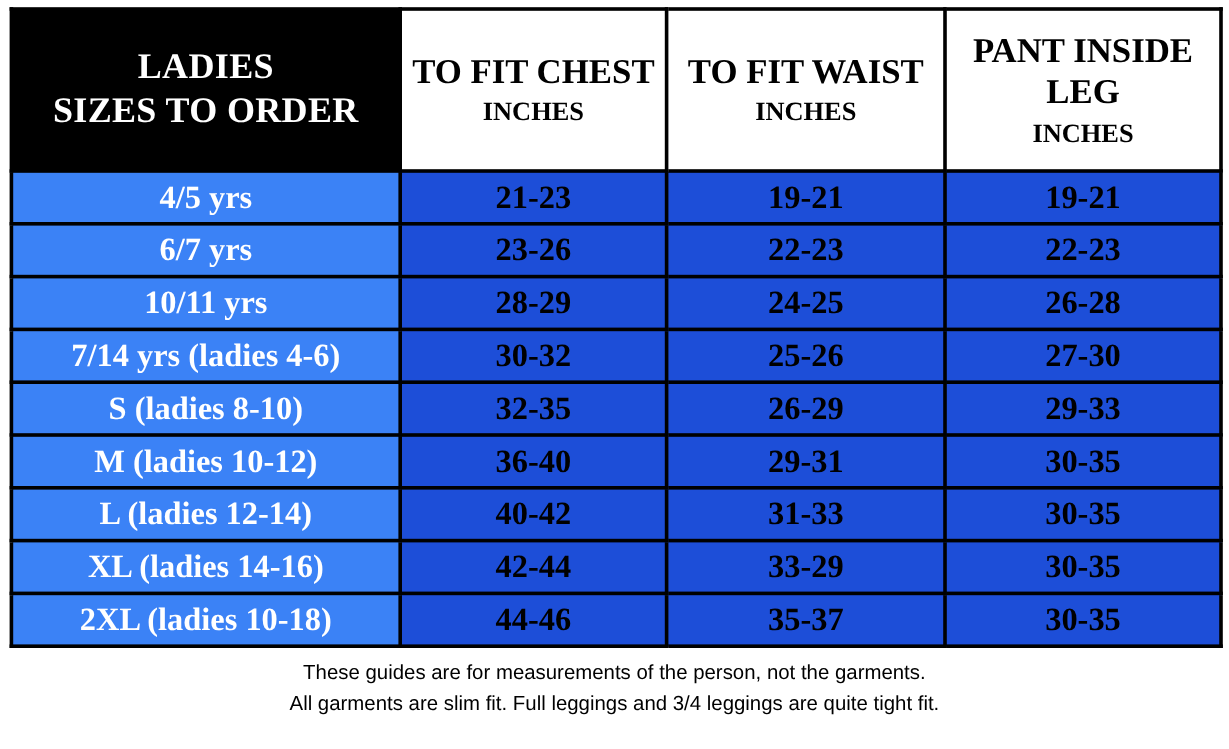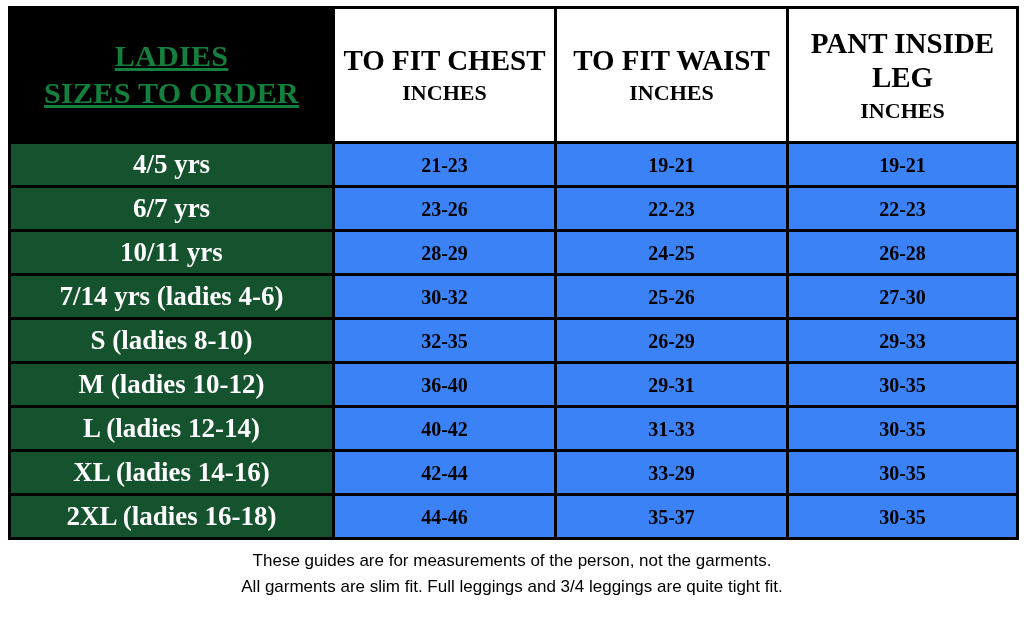--- a/index.html
+++ b/index.html
@@ -40,25 +40,24 @@
     border: 3px solid #000000;
     padding: 0;
     margin: 0;
     text-align: center;
     vertical-align: middle;
   }
 
   
   .hdr-label {
     background: #000000;
-    color: #15803d;
+    color: #ffffff;
     text-align: left;
     padding: 10px 10px 10px 8px;
     height: 132px;
-    text-decoration: underline;
   }
   .hdr-label .l1 {
     font-weight: bold;
     font-size: 30px;
     line-height: 1.22;
     letter-spacing: 0.3px;
     white-space: nowrap;
   }
   .hdr-label .l2 {
     font-weight: bold;
@@ -84,35 +83,35 @@
   }
   .hdr-col .unit {
     font-weight: bold;
     font-size: 22px;
     line-height: 1.2;
     margin-top: 3px;
   }
 
   
   .row-label {
-    background: #14532d;
+    background: #3b82f6;
     color: #ffffff;
     text-align: left;
     padding: 5px 8px 6px 8px;
     font-weight: bold;
     font-size: 27px;
     line-height: 1.1;
     white-space: nowrap;
     height: 41px;
   }
   .cell-val {
-    background: #3b82f6;
-    color: #000000;
-    font-weight: bold;
-    font-size: 20px;
+    background: #1d4ed8;
+    color: #000000;
+    font-weight: bold;
+    font-size: 27px;
     line-height: 1.1;
     padding: 5px 2px 6px 2px;
     height: 41px;
   }
 
   .notes {
     width: 1008px;
     margin: 8px auto 0 auto;
     text-align: center;
     font-family: "Liberation Sans", sans-serif;
@@ -199,21 +198,21 @@
         <td class="cell-val">31-33</td>
         <td class="cell-val">30-35</td>
       </tr>
       <tr>
         <td class="row-label">XL (ladies 14-16)</td>
         <td class="cell-val">42-44</td>
         <td class="cell-val">33-29</td>
         <td class="cell-val">30-35</td>
       </tr>
       <tr>
-        <td class="row-label">2XL (ladies 16-18)</td>
+        <td class="row-label">2XL (ladies 10-18)</td>
         <td class="cell-val">44-46</td>
         <td class="cell-val">35-37</td>
         <td class="cell-val">30-35</td>
       </tr>
     </tbody>
   </table>
 
   <div class="notes">
     <div>These guides are for measurements of the person, not the garments.</div>
     <div>All garments are slim fit. Full leggings and 3/4 leggings are quite tight fit.</div>

